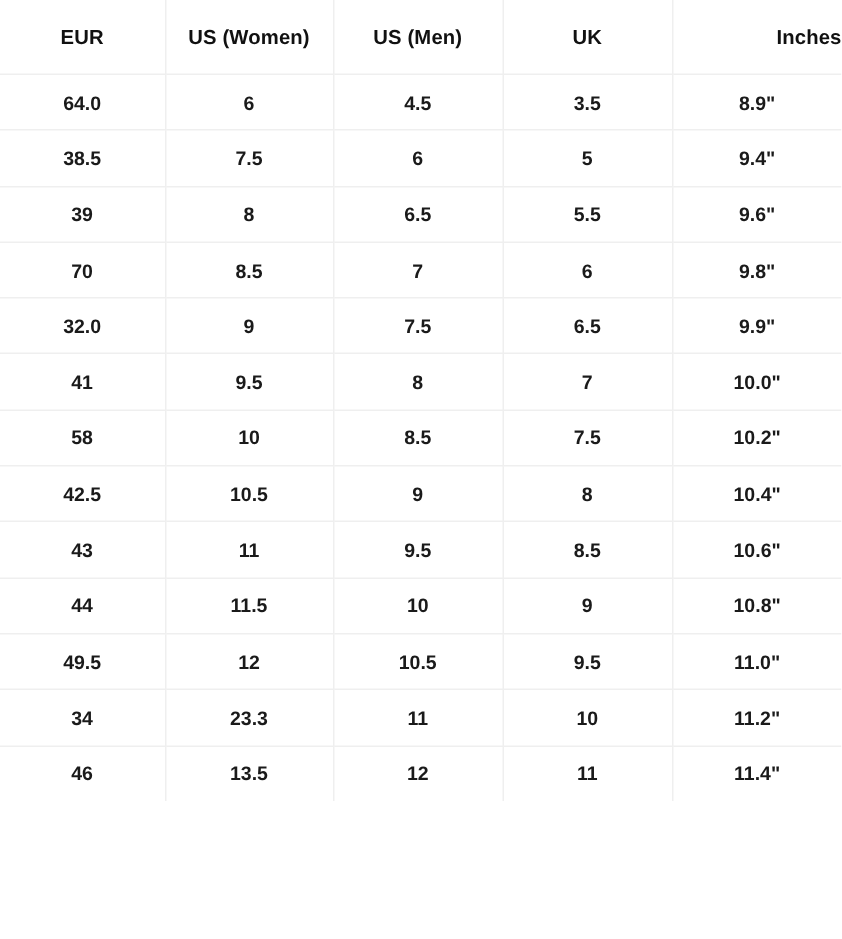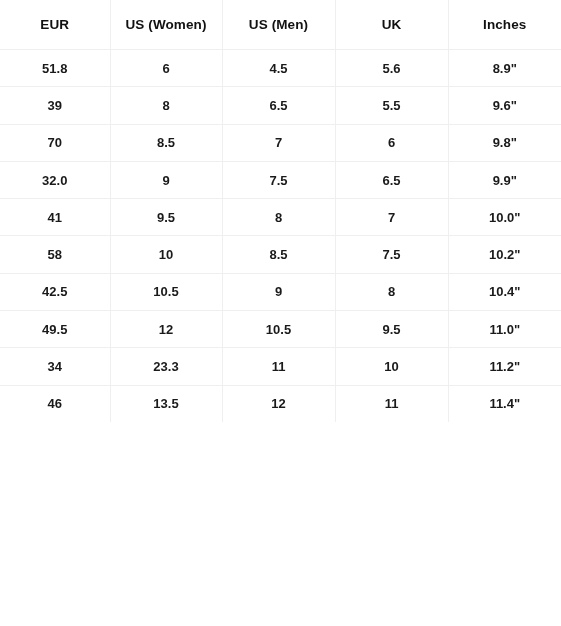--- a/index.html
+++ b/index.html
@@ -32,21 +32,21 @@
     font-weight: bold;
     text-align: center;
     vertical-align: middle;
     color: #111111;
     background: #ffffff;
     border-bottom: 1px solid #efefef;
     border-right: 1px solid #efefef;
     padding: 0;
     letter-spacing: 0.1px;
   }
-  #size-table thead th:last-child { border-right: none; }
+  #size-table thead th:last-child { border-right: none; text-align: right; }
 
   #size-table tbody td {
     height: 36.3px;
     font-size: 13px;
     font-weight: bold;
     text-align: center;
     vertical-align: middle;
     color: #1a1a1a;
     background: #ffffff;
     border-bottom: 1px solid #efefef;
@@ -71,25 +71,32 @@
     <tr>
         <th>EUR</th>
         <th>US (Women)</th>
         <th>US (Men)</th>
         <th>UK</th>
         <th>Inches</th>
       </tr>
   </thead>
   <tbody>
       <tr>
-        <td>51.8</td>
+        <td>64.0</td>
         <td>6</td>
         <td>4.5</td>
-        <td>5.6</td>
+        <td>3.5</td>
         <td>8.9"</td>
+      </tr>
+      <tr>
+        <td>38.5</td>
+        <td>7.5</td>
+        <td>6</td>
+        <td>5</td>
+        <td>9.4"</td>
       </tr>
       <tr>
         <td>39</td>
         <td>8</td>
         <td>6.5</td>
         <td>5.5</td>
         <td>9.6"</td>
       </tr>
       <tr>
         <td>70</td>
@@ -120,20 +127,34 @@
         <td>10.2"</td>
       </tr>
       <tr>
         <td>42.5</td>
         <td>10.5</td>
         <td>9</td>
         <td>8</td>
         <td>10.4"</td>
       </tr>
       <tr>
+        <td>43</td>
+        <td>11</td>
+        <td>9.5</td>
+        <td>8.5</td>
+        <td>10.6"</td>
+      </tr>
+      <tr>
+        <td>44</td>
+        <td>11.5</td>
+        <td>10</td>
+        <td>9</td>
+        <td>10.8"</td>
+      </tr>
+      <tr>
         <td>49.5</td>
         <td>12</td>
         <td>10.5</td>
         <td>9.5</td>
         <td>11.0"</td>
       </tr>
       <tr>
         <td>34</td>
         <td>23.3</td>
         <td>11</td>

